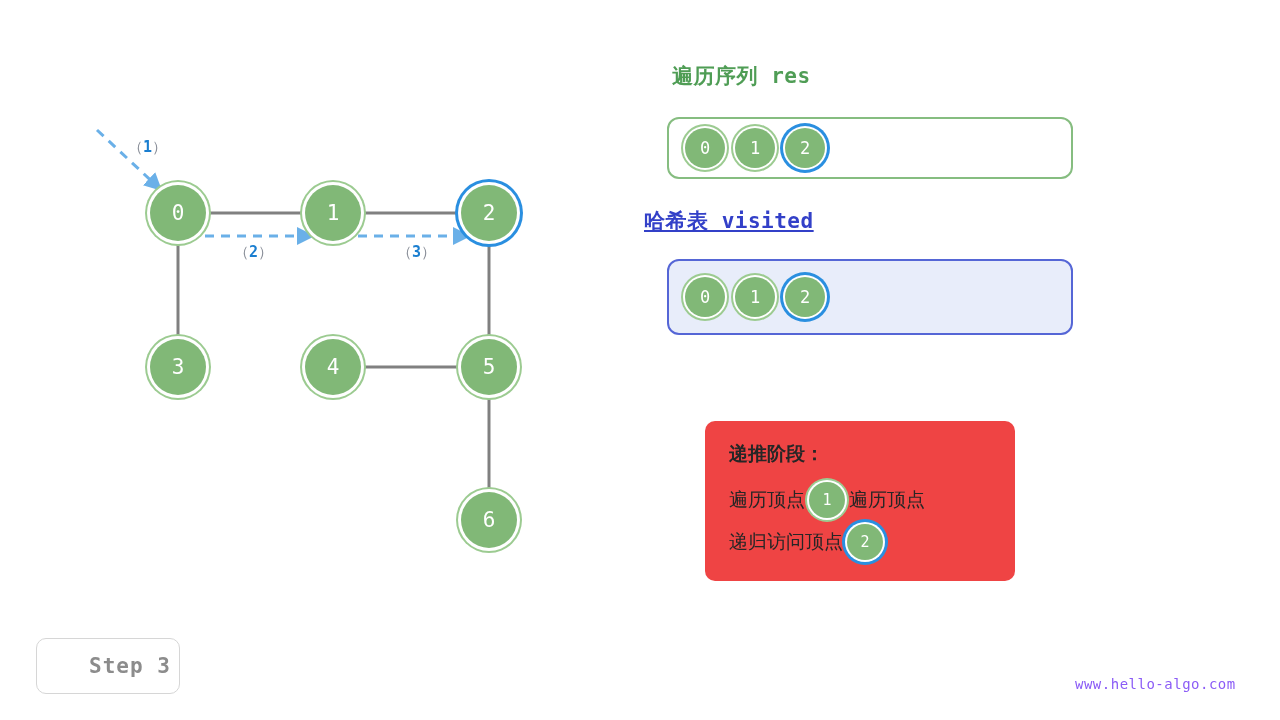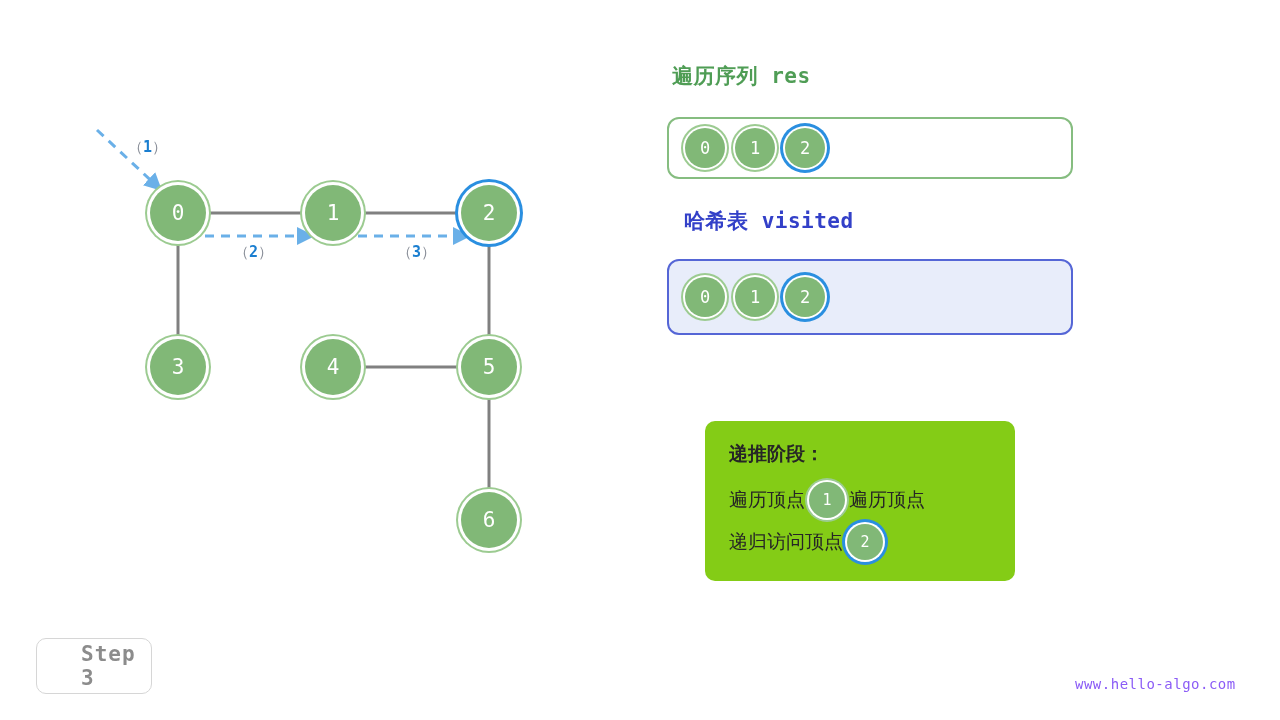--- a/index.html
+++ b/index.html
@@ -106,21 +106,21 @@
     box-sizing: border-box;
   }
   .chip.active {
     box-shadow: 0 0 0 2px #ffffff, 0 0 0 5px #2a8fe0;
   }
 
   
   .desc-box {
     position: absolute;
     box-sizing: border-box;
-    background: #84cc16;
+    background: #ef4444;
     border-radius: 10px;
     padding: 20px 24px 18px 24px;
   }
   .desc-title {
     font-family: "DejaVu Sans", "Liberation Sans", sans-serif;
     font-size: 19px;
     font-weight: bold;
     color: #262626;
     margin-bottom: 12px;
   }
@@ -207,21 +207,21 @@
 <div class="panel-title green" style="left:672px; top:62px;">遍历序列 res</div>
 
 <div class="seq-box res" style="left:667px; top:117px; width:406px; height:62px;">
   <div id="res-items" style="display:flex; align-items:center; gap:10px;">
       <div class="chip">0</div>
       <div class="chip">1</div>
       <div class="chip active">2</div>
     </div>
 </div>
 
-<div class="panel-title blue" style="left:684px; top:207px;">哈希表 visited</div>
+<div class="panel-title blue" style="left:644px; top:207px;text-decoration:underline;">哈希表 visited</div>
 
 <div class="seq-box visited" style="left:667px; top:259px; width:406px; height:76px;">
   <div id="visited-items" style="display:flex; align-items:center; gap:10px;">
       <div class="chip">0</div>
       <div class="chip">1</div>
       <div class="chip active">2</div>
     </div>
 </div>
 
 <div class="desc-box" style="left:705px; top:421px; width:310px; height:160px;">
@@ -233,15 +233,15 @@
     <span>遍历顶点</span>
   </div>
 
   <div class="desc-line">
     <span>递归访问顶点</span>
     <span class="chip active" id="desc-chip-2">2</span>
     <span></span>
   </div>
 </div>
 
-<div class="step-badge" style="left:36px; top:638px; width:116px; height:56px;padding-left:44px;">Step 3</div>
+<div class="step-badge" style="left:36px; top:638px; width:144px; height:56px;padding-left:44px;">Step 3</div>
 
 <div class="watermark" style="left:1075px; top:676px;">www.hello-algo.com</div>
 
 </body></html>

